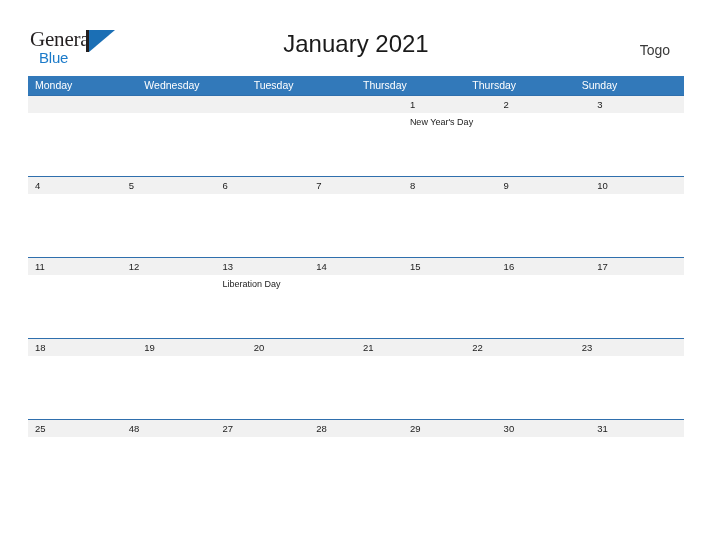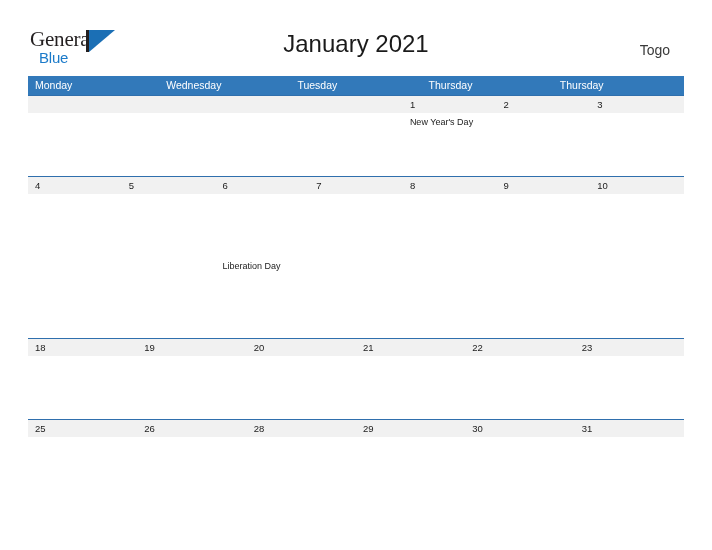--- a/index.html
+++ b/index.html
@@ -183,20 +183,21 @@
 
 </div>
 
 <div class="calendar">
   <div class="weekday-row">
       <div class="weekday-cell">Monday</div>
       <div class="weekday-cell">Wednesday</div>
       <div class="weekday-cell">Tuesday</div>
       <div class="weekday-cell">Thursday</div>
       <div class="weekday-cell">Thursday</div>
+      <div class="weekday-cell">Sunday</div>
     </div>
   <div id="weeks-container">
       <div class="week-row">
         <div class="date-band">
           <div class="date-cell empty"></div>
           <div class="date-cell empty"></div>
           <div class="date-cell empty"></div>
           <div class="date-cell empty"></div>
           <div class="date-cell">1</div>
           <div class="date-cell">2</div>
@@ -228,20 +229,29 @@
           <div class="event-cell"></div>
           <div class="event-cell"></div>
           <div class="event-cell"></div>
           <div class="event-cell"></div>
           <div class="event-cell"></div>
           <div class="event-cell"></div>
           <div class="event-cell"></div>
         </div>
       </div>
       <div class="week-row">
+        <div class="date-band">
+          <div class="date-cell">11</div>
+          <div class="date-cell">12</div>
+          <div class="date-cell">13</div>
+          <div class="date-cell">14</div>
+          <div class="date-cell">15</div>
+          <div class="date-cell">16</div>
+          <div class="date-cell">17</div>
+        </div>
         <div class="event-band">
           <div class="event-cell"></div>
           <div class="event-cell"></div>
           <div class="event-cell">
             <span class="event-text">Liberation Day</span>
           </div>
           <div class="event-cell"></div>
           <div class="event-cell"></div>
           <div class="event-cell"></div>
           <div class="event-cell"></div>
@@ -262,21 +272,22 @@
           <div class="event-cell"></div>
           <div class="event-cell"></div>
           <div class="event-cell"></div>
           <div class="event-cell"></div>
           <div class="event-cell"></div>
         </div>
       </div>
       <div class="week-row">
         <div class="date-band">
           <div class="date-cell">25</div>
-          <div class="date-cell">26</div>
+          <div class="date-cell">48</div>
+          <div class="date-cell">27</div>
           <div class="date-cell">28</div>
           <div class="date-cell">29</div>
           <div class="date-cell">30</div>
           <div class="date-cell">31</div>
         </div>
         <div class="event-band">
           <div class="event-cell"></div>
           <div class="event-cell"></div>
           <div class="event-cell"></div>
           <div class="event-cell"></div>

